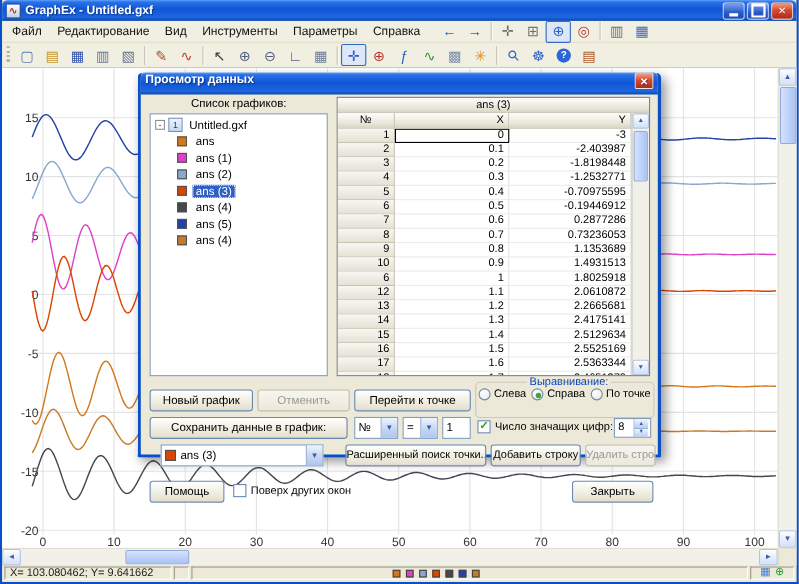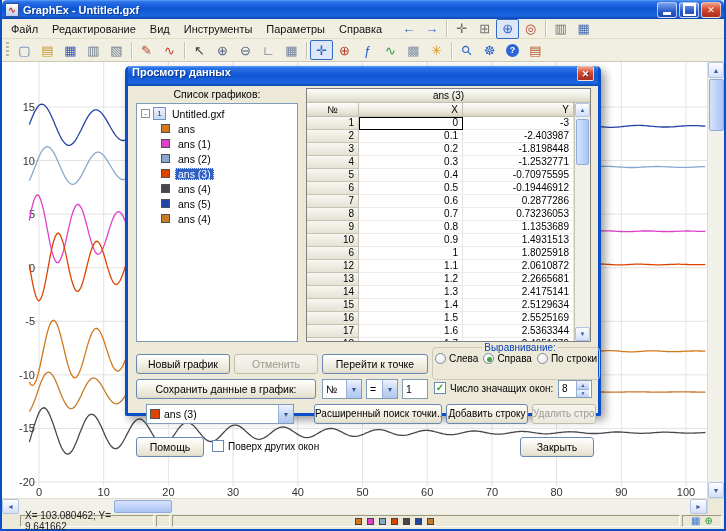--- a/index.html
+++ b/index.html
@@ -43,21 +43,21 @@
   .hsb{width:17px;height:100%;background:linear-gradient(180deg,#fdfdfd,#d3e0f8);border:1px solid #b2c4e4;border-radius:2px;
     color:#3e5e9e;font-size:7px;display:flex;align-items:center;justify-content:center;}
   .htrack{flex:1;position:relative;}
   .hthumb{position:absolute;left:95px;top:1px;width:58px;height:13px;border:1px solid #8fabdc;border-radius:2px;
     background:linear-gradient(180deg,#d6e2fc,#aac4f4);}
   .hcorner{width:17px;background:#ece9d8;border-left:1px solid #d8d4c4;}
   
   .statusbar{height:15px;display:flex;gap:2px;padding:1px 2px;background:#ece9d8;}
   .sp{height:12px;border:1px solid;border-color:#9d9a84 #ffffff #ffffff #9d9a84;display:flex;align-items:center;
     font-size:10px;padding:0 4px;color:#222;}
-  .sp-coords{width:134px;margin-left:16px;}
+  .sp-coords{width:152px;}
   .sp-mini{width:14px;}
   .sp-main{flex:1;}
   .legend{display:flex;gap:5px;margin-left:178px;}
   .legend .sq{width:7px;height:7px;border:1px solid #444;}
   .sp-icons{width:40px;justify-content:center;gap:4px;}
   .st-ic{font-size:10px;line-height:1;}
   
   .dialog{position:absolute;left:123px;top:66px;width:476px;border:3px solid #0a4fc8;border-top:none;border-radius:5px 5px 2px 2px;
     background:#ece9d8;box-shadow:4px 4px 10px rgba(0,0,0,.4);}
   .dlg-title{height:20px;display:flex;padding:0 4px;border-radius:4px 4px 0 0;
@@ -498,40 +498,40 @@
             <span class="radio-wrap">
               <span class="radio"></span>
               <span class="rlabel">Слева</span>
             </span>
             <span class="radio-wrap">
               <span class="radio on"></span>
               <span class="rlabel">Справа</span>
             </span>
             <span class="radio-wrap">
               <span class="radio"></span>
-              <span class="rlabel">По строки</span>
+              <span class="rlabel">По точке</span>
             </span>
           </span>
       </fieldset>
 
       <div class="b" style="left:8px;top:293px;width:180px">Сохранить данные в график:</div>
 
       <span class="combo" style="left:194px;top:293px;width:40px">
         <span class="combo-val">№</span>
         <span class="combo-btn">▼</span>
       </span>
       <span class="combo" style="left:238px;top:293px;width:32px">
         <span class="combo-val">=</span>
         <span class="combo-btn">▼</span>
       </span>
       <input class="tinput" style="left: 274px; top: 293px; width: 26px;" value="1">
 
       <span class="chkwrap" style="left:306px;top:296px">
         <span class="cbox">✓</span>
-        <span>Число значащих окон:</span>
+        <span>Число значащих цифр:</span>
       </span>
       <span class="spin" style="left:430px;top:294px;width:34px">
         <span class="spin-val">8</span>
         <span class="spin-btns">
             <span>▲</span>
             <span>▼</span>
           </span>
       </span>
 
       <span class="combo" style="left:18px;top:318px;width:148px">

